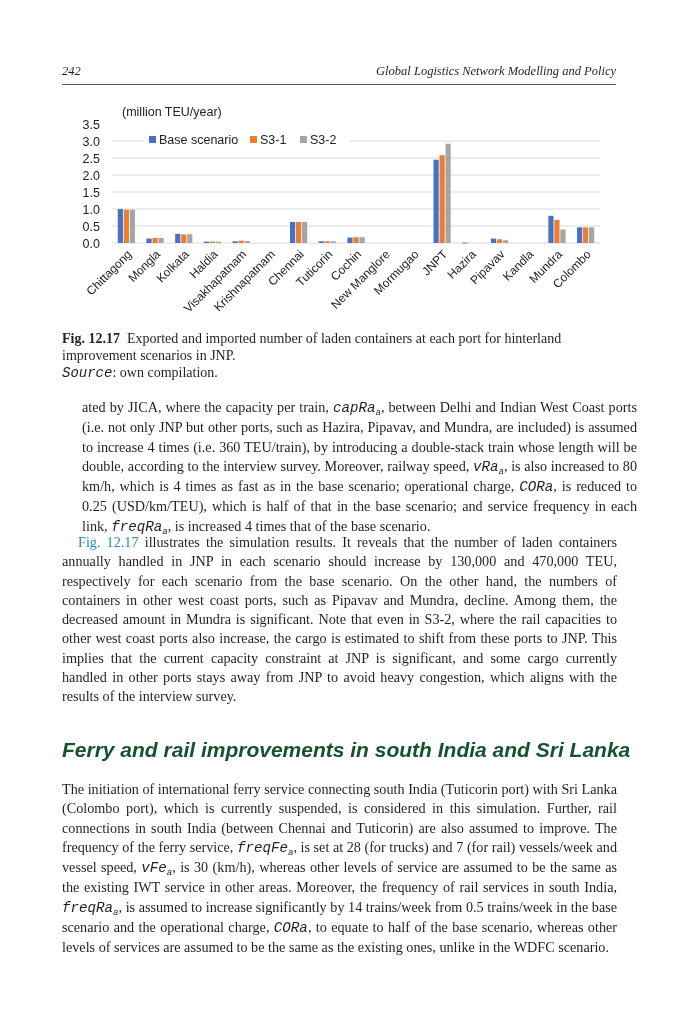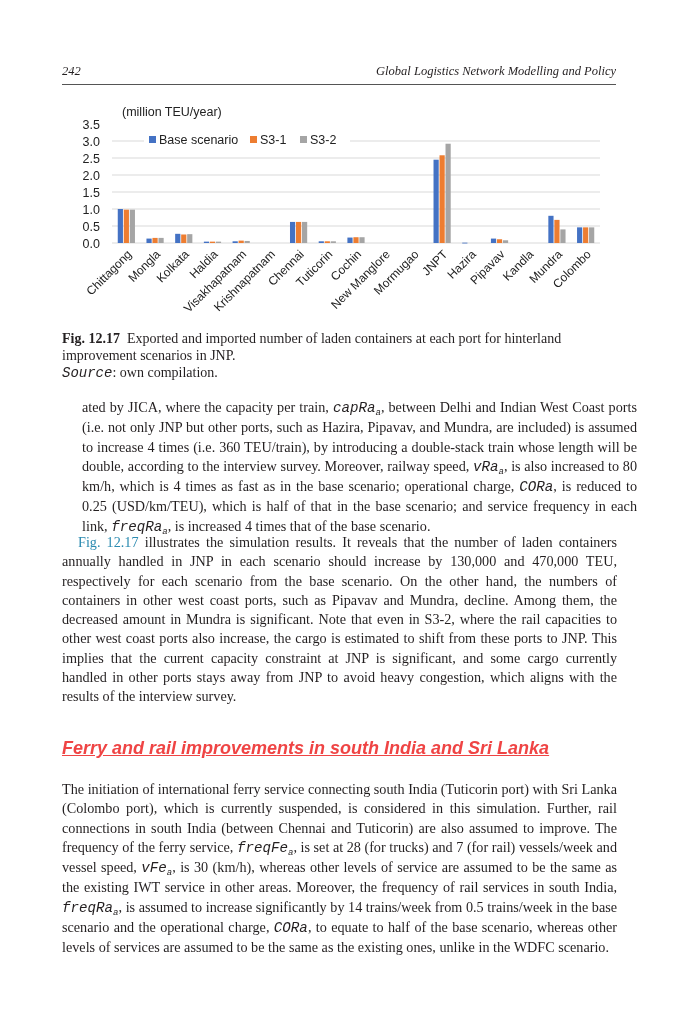--- a/index.html
+++ b/index.html
@@ -8,21 +8,21 @@
   .running-head .pn { position: absolute; left: 0; top: 0; }
   .running-head .bt { position: absolute; right: 0; top: 0; }
   #chart { position: absolute; left: 60px; top: 100px; width: 560px; height: 225px; }
   #chart text { font-family: "Liberation Sans", sans-serif; fill: #222; }
   .caption { position: absolute; left: 62px; top: 330px; width: 555px; font-size: 14px; line-height: 17px; }
   .caption b { font-weight: bold; }
   .body-text { position: absolute; left: 62px; width: 555px; font-size: 14.2px; line-height: 19.3px; text-align: justify; }
   .p1 { top: 398px; margin-left: 20px; }
   .p2 { top: 517px; text-indent: 16px; margin-top: 16px; }
   .figref { color: #2a8ab0; }
-  .section-head { position: absolute; left: 62px; top: 738px; font-family: "Liberation Sans", sans-serif; font-weight: bold; font-style: italic; font-size: 18px; color: #ef4444; text-decoration: underline; }
+  .section-head { position: absolute; left: 62px; top: 738px; font-family: "Liberation Sans", sans-serif; font-weight: bold; font-style: italic; font-size: 21px; color: #14532d; }
   .p3 { top: 780px; }
   i { font-style: italic; font-family: Liberation Mono, monospace; }
   sub { font-size: 9px; vertical-align: -3px; line-height: 0; }
 </style>
 </head>
 <body>
 
 <div class="running-head">
   <span class="pn">242</span>
   <span class="bt">Global Logistics Network Modelling and Policy</span>

